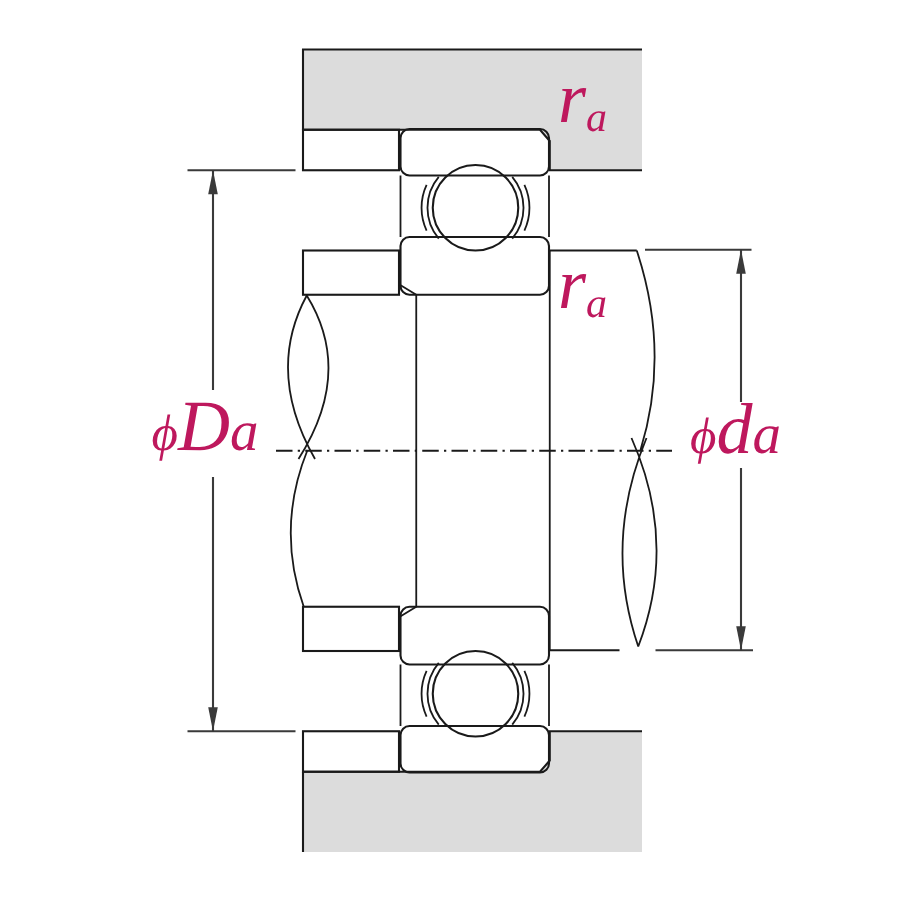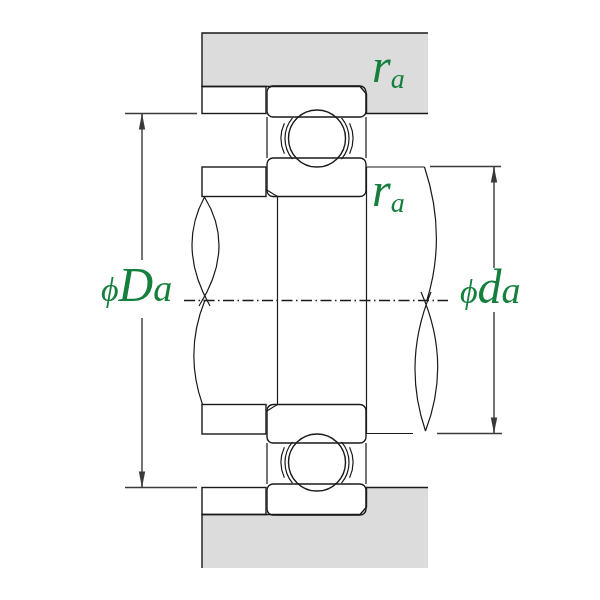--- a/index.html
+++ b/index.html
@@ -3,21 +3,21 @@
 <meta charset="utf-8">
 <style>
   html,body{margin:0;padding:0;background:#fff;}
   #stage{position:relative;width:600px;height:600px;background:#fff;overflow:hidden;
          font-family:"Liberation Serif","DejaVu Serif",serif;}
   svg{position:absolute;left:0;top:0;}
   .ln{stroke:#1a1a1a;stroke-width:1.4;fill:none;stroke-linecap:butt;stroke-linejoin:miter;}
   .thin{stroke-width:1.2;}
   .dim{stroke:#3a3a3a;stroke-width:1.4;fill:none;}
   .arrow{fill:#3a3a3a;stroke:none;}
-  .lbl{position:absolute;font-style:italic;color:#15803d;line-height:1;white-space:nowrap;text-align:center;}
+  .lbl{position:absolute;font-style:italic;color:#be185d;line-height:1;white-space:nowrap;text-align:center;}
   .lbl .sym{font-size:48px;}
   .lbl .sub{font-size:28px;display:inline-block;transform:translateY(6px);}
   .dia .phi{font-size:34px;}
   .dia .sym{font-size:48px;}
   .dia .suf{font-size:38px;}
 </style>
 </head>
 <body>
 
 <div id="stage">

